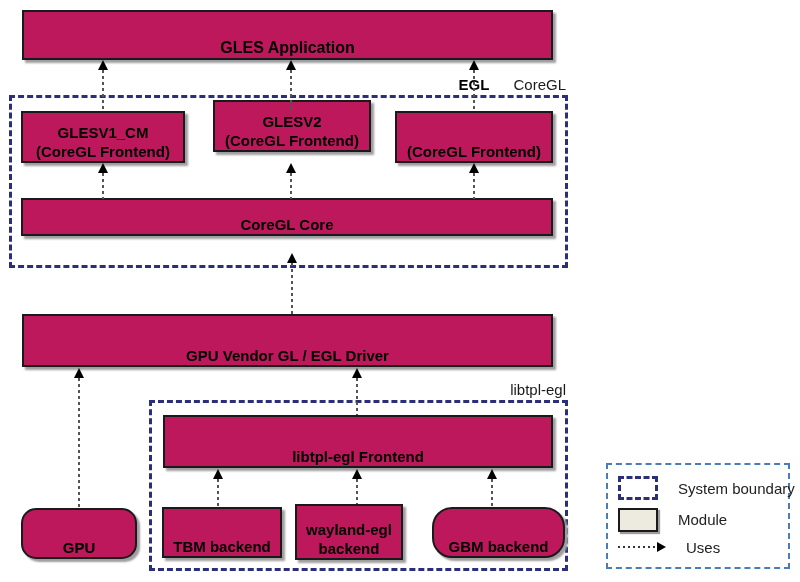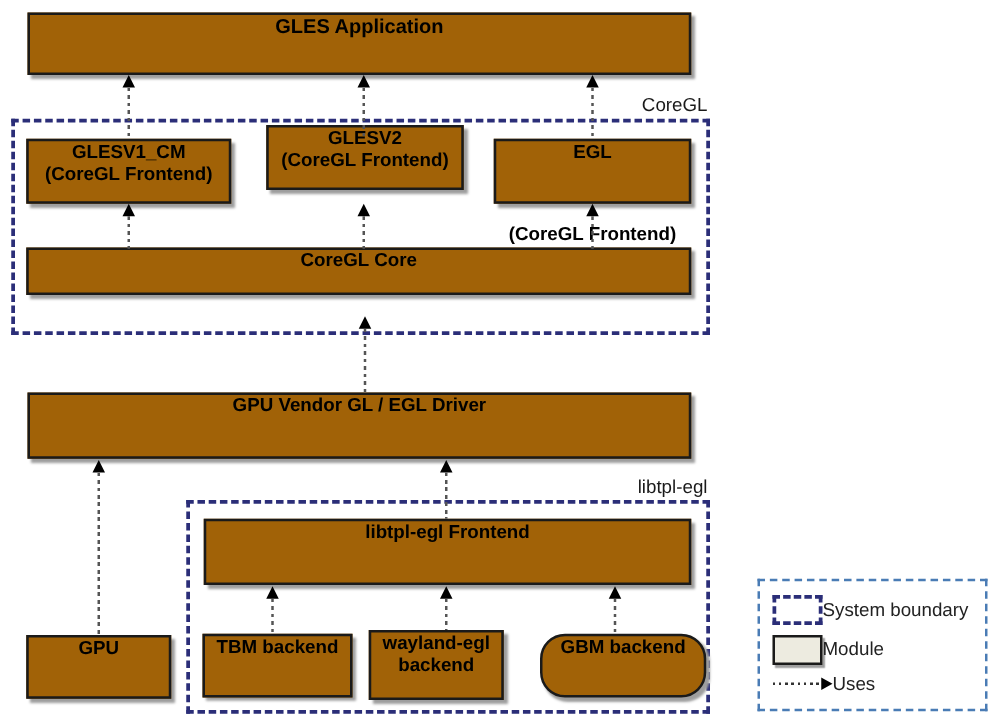--- a/index.html
+++ b/index.html
@@ -3,23 +3,23 @@
 <meta charset="utf-8">
 <style>
   html,body{margin:0;padding:0;background:#fff;}
   .canvas{
     position:relative;width:800px;height:582px;background:#fff;overflow:hidden;
     font-family:"Liberation Sans","DejaVu Sans",sans-serif;
   }
   
   .module{
     position:absolute;box-sizing:border-box;
-    background:#a16207;border:2px solid #1a1a1a;
+    background:#be185d;border:2px solid #1a1a1a;
     box-shadow:3px 3px 2px #9e9e9e;
-    display:flex;flex-direction:column;align-items:center;justify-content:flex-start;
+    display:flex;flex-direction:column;align-items:center;justify-content:flex-end;
     text-align:center;color:#000;font-weight:bold;font-size:15px;line-height:1.22;
   }
   
   .boundary{
     position:absolute;box-sizing:border-box;
     border:3px dashed #2B2E78;background:transparent;
   }
   .boundary-label{
     position:absolute;font-size:15px;color:#1a1a1a;font-weight:normal;
     text-align:right;
@@ -35,21 +35,21 @@
     flex:1;width:2px;
     background-image:repeating-linear-gradient(to bottom,#555 0 3px,transparent 3px 6px);
   }
   
   .legend{
     position:absolute;left:606px;top:463px;width:184px;height:106px;
     box-sizing:border-box;border:2px dashed #4A7CB5;
     display:flex;flex-direction:column;justify-content:space-evenly;
     padding:4px 10px;
   }
-  .legend-row{display:flex;align-items:center;gap:0;}
+  .legend-row{display:flex;align-items:center;gap:20px;}
   .legend-row .text{font-size:15px;color:#222;white-space:nowrap;}
   .icon-boundary{
     width:40px;height:24px;box-sizing:border-box;flex:0 0 auto;
     border:3px dashed #2B2E78;background:#fff;
   }
   .icon-module{
     width:40px;height:24px;box-sizing:border-box;flex:0 0 auto;
     background:#EDEBE0;border:2px solid #1a1a1a;box-shadow:2px 2px 1px #9e9e9e;
   }
   .icon-uses{display:flex;align-items:center;width:48px;flex:0 0 auto;}
@@ -98,21 +98,21 @@
   </div>
 
   <div class="module" style="left:22px;top:314px;width:531px;height:53px;">
     <span>GPU Vendor GL / EGL Driver</span>
   </div>
 
   <div class="module" style="left:163px;top:415px;width:390px;height:53px;">
     <span>libtpl-egl Frontend</span>
   </div>
 
-  <div class="module" style="left:21px;top:508px;width:116px;height:51px;">
+  <div class="module" style="left:21px;top:508px;width:116px;height:51px;border-radius:15px;">
     <span>GPU</span>
   </div>
 
   <div class="module" style="left:162px;top:507px;width:120px;height:51px;">
     <span>TBM backend</span>
   </div>
 
   <div class="module" style="left:295px;top:504px;width:108px;height:56px;">
     <span>wayland-egl</span>
     <span>backend</span>

